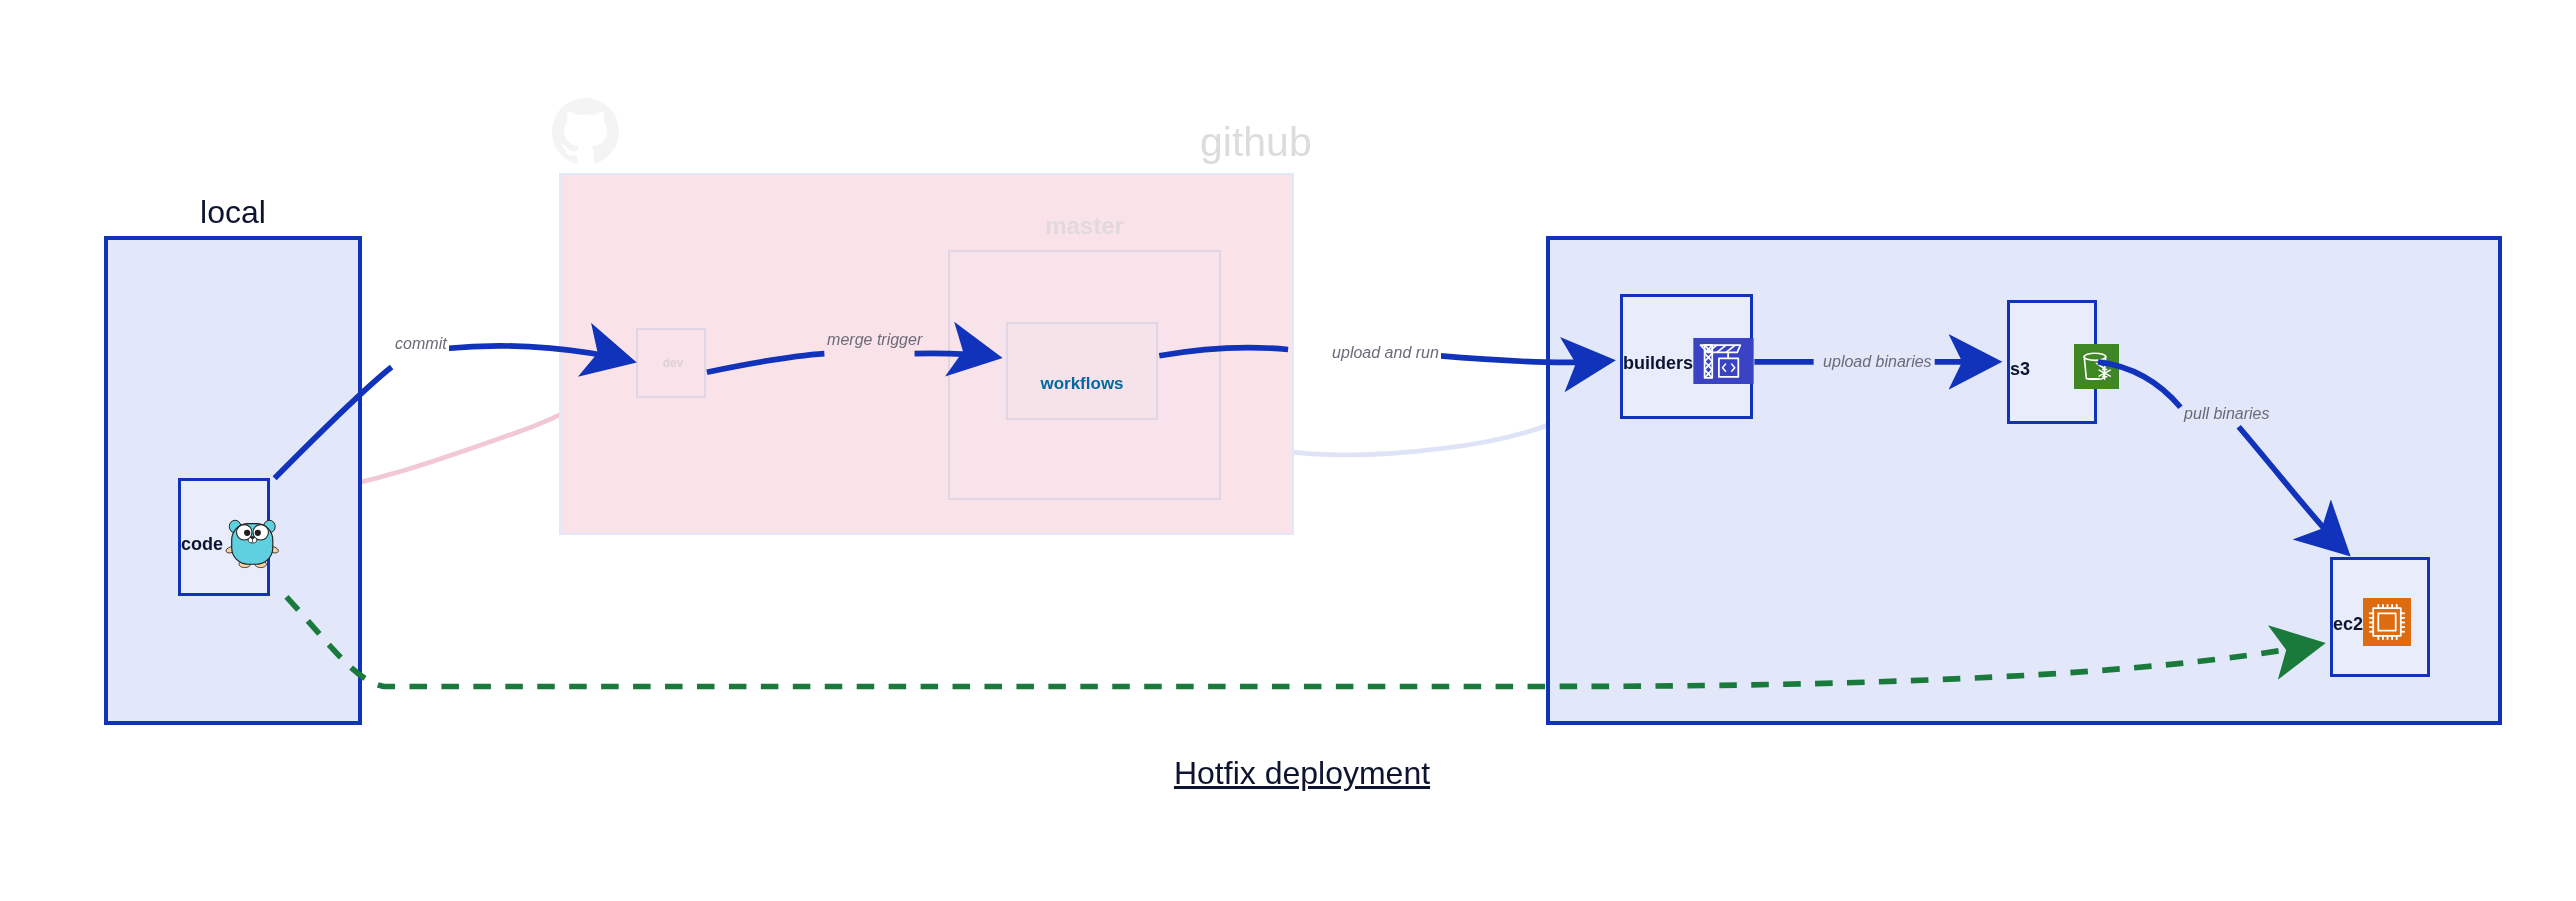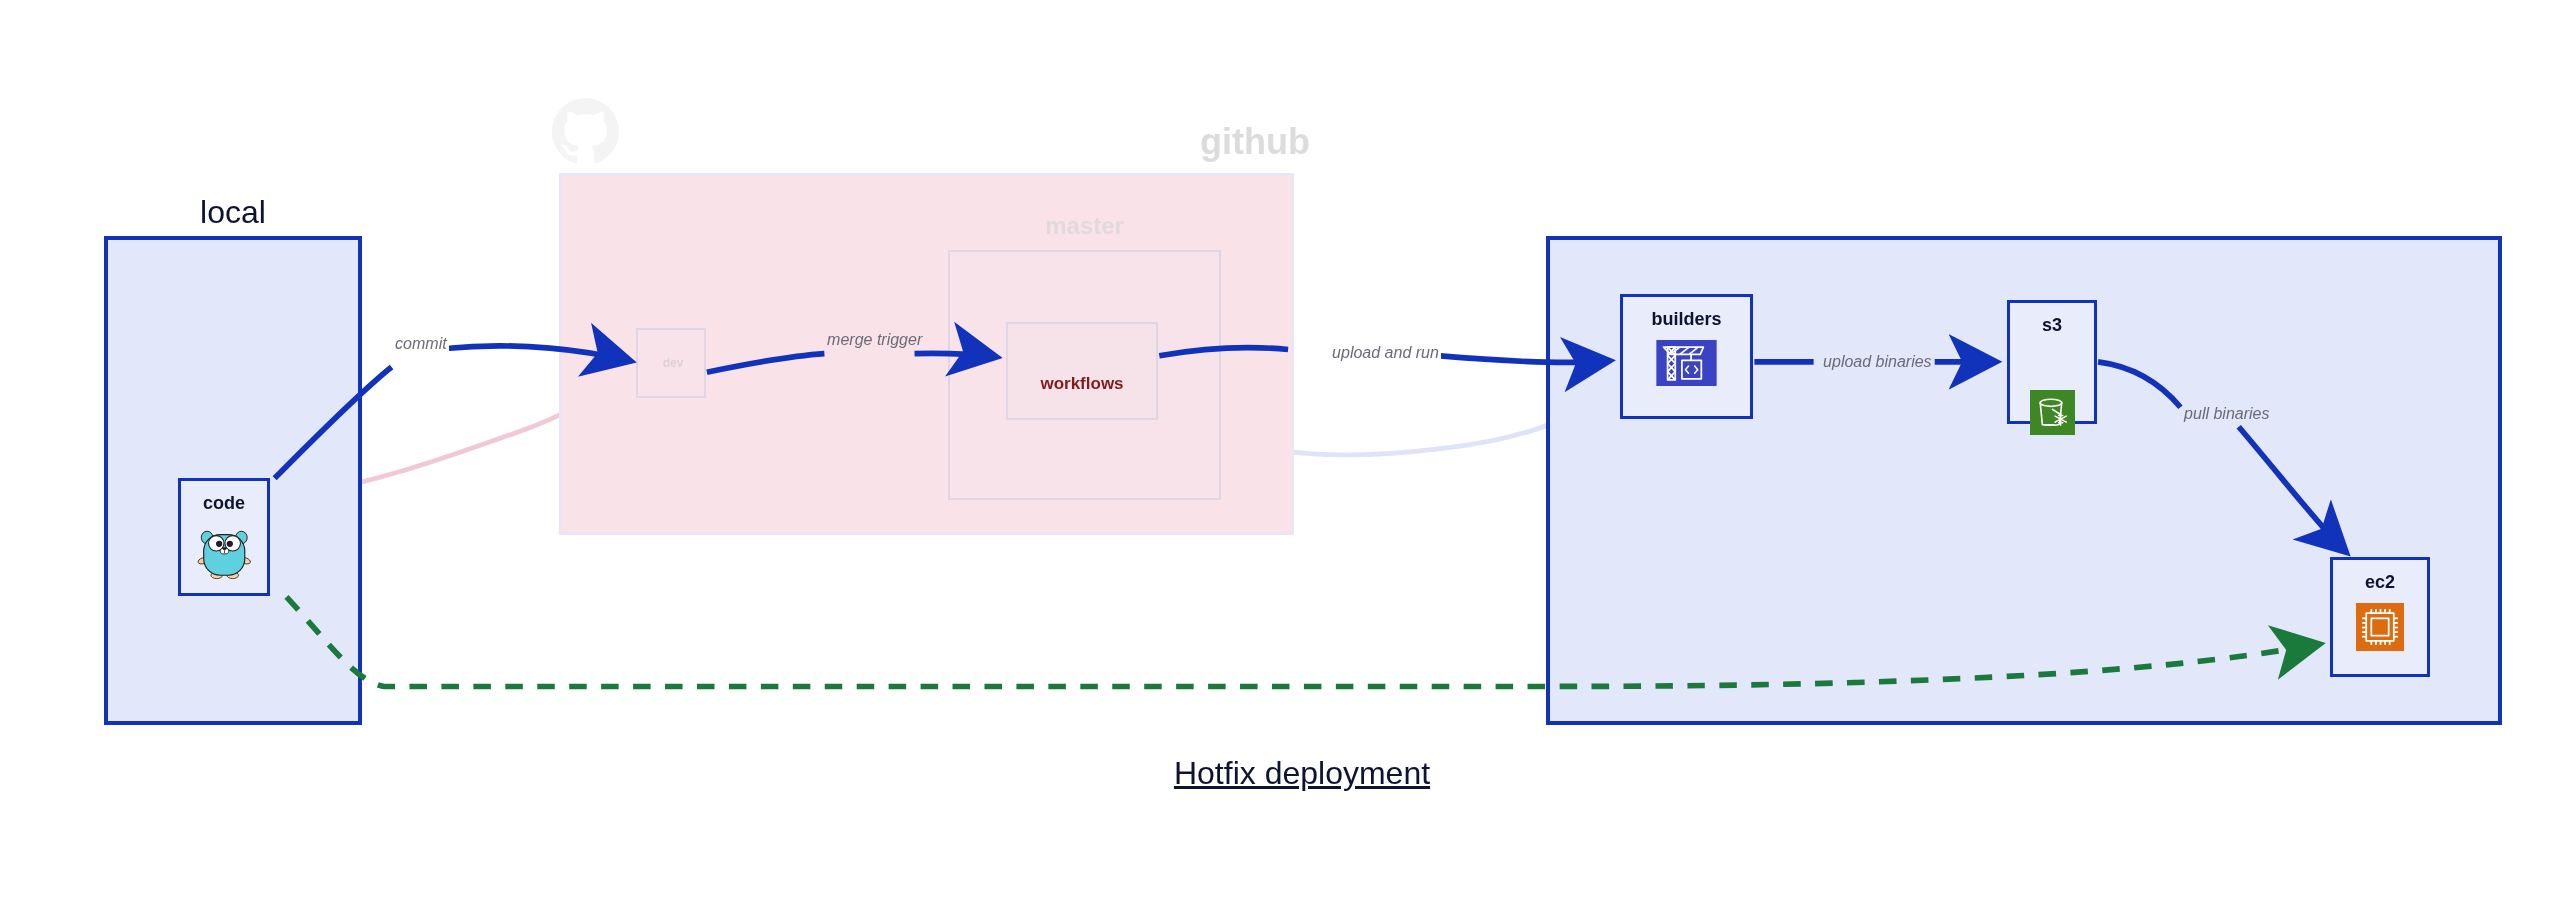--- a/index.html
+++ b/index.html
@@ -18,39 +18,39 @@
     position:absolute;text-align:center;color:#0d1430;
     font-size:32px;line-height:32px;font-weight:400;white-space:nowrap;
   }
 
   
   #github-group{
     position:absolute;background:#f9e3e9;border:2.6px solid #e3e7fa;
     box-sizing:border-box;
   }
   #github-label{
-    position:absolute;color:#dcdcdc;font-size:36px;line-height:32px;
-    font-weight:700;white-space:nowrap;
+    position:absolute;color:#dcdcdc;font-size:41px;line-height:32px;
+    font-weight:400;white-space:nowrap;
   }
   #github-logo{position:absolute;opacity:.30;}
 
   .faded-box{
     position:absolute;box-sizing:border-box;
     background:rgba(245,228,234,.55);border:2.6px solid #e0d5e4;
   }
   .faded-label{
     position:absolute;width:100%;text-align:center;
     color:#e2d9de;font-weight:bold;white-space:nowrap;
   }
 
   
   .node{
     position:absolute;box-sizing:border-box;
     background:#e9edfb;border:3.6px solid #1132bb;
-    display:flex;flex-direction:column;align-items:center;
+    display:flex;flex-direction:row;align-items:center;
   }
   .node-title{
     color:#0d1430;font-weight:bold;font-size:18px;line-height:18px;
     margin-top:13.4px;white-space:nowrap;
   }
   .node-icon{margin-top:11.3px;display:block;}
 
   
   .edge-label{
     position:absolute;color:#6b6b78;font-style:italic;
@@ -101,21 +101,21 @@
       8c0-4.42-3.58-8-8-8z"></path>
     </svg>
   </div>
 
   <div id="github-label" style="left:1200px;top:126px;">github</div>
 
   <div class="faded-box" style="left:948px;top:250px;width:273px;height:250px;"></div>
   <div class="faded-label" style="left:948px;top:214px;width:273px;font-size:24px;line-height:24px;">master</div>
 
   <div class="faded-box" style="left:1006px;top:322px;width:152px;height:98px;"></div>
-  <div class="faded-label" style="left:1006px;top:375px;width:152px;font-size:17px;line-height:17px;color:#7f1d1d;">workflows</div>
+  <div class="faded-label" style="left:1006px;top:375px;width:152px;font-size:17px;line-height:17px;color:#0369a1;">workflows</div>
 
   <div class="faded-box" style="left:636px;top:328px;width:70px;height:70px;"></div>
   <div class="faded-label" style="left:636px;top:355px;width:74px;font-size:12px;line-height:17px;color:#ddd0d6;">dev</div>
 
   <div class="group-box solid" style="left:104px;top:236px;width:258px;height:489px;"></div>
   <div class="group-label" style="left:104px;top:196px;width:258px;">local</div>
 
   <div class="node" style="left:178px;top:478px;width:92px;height:118px;">
     <div class="node-title">code</div>
     <div class="node-icon">

